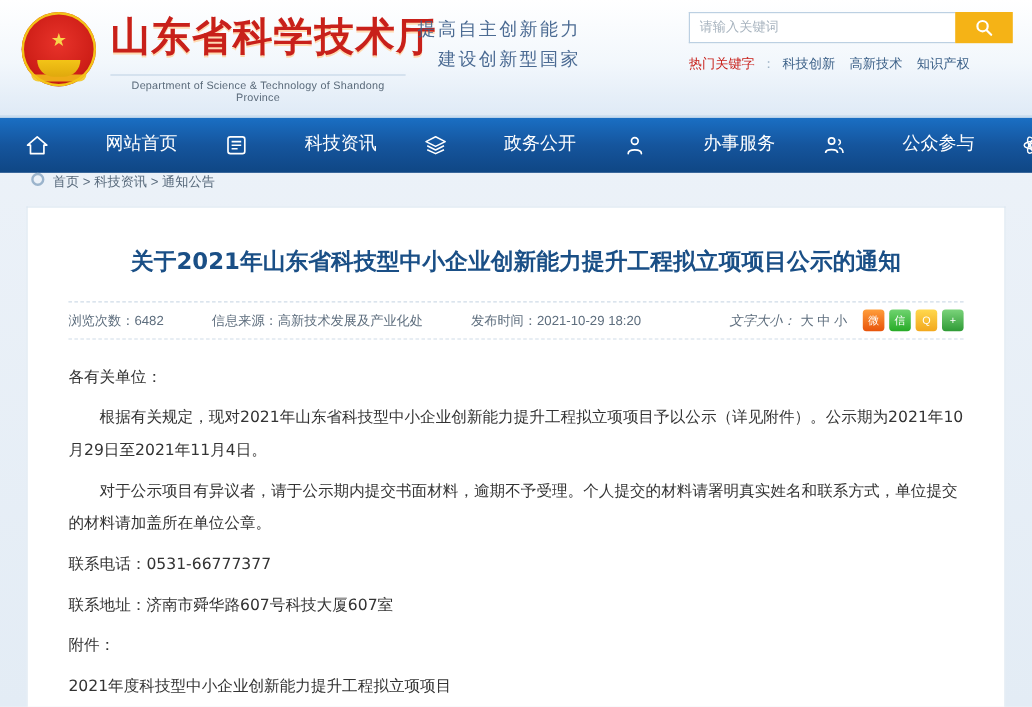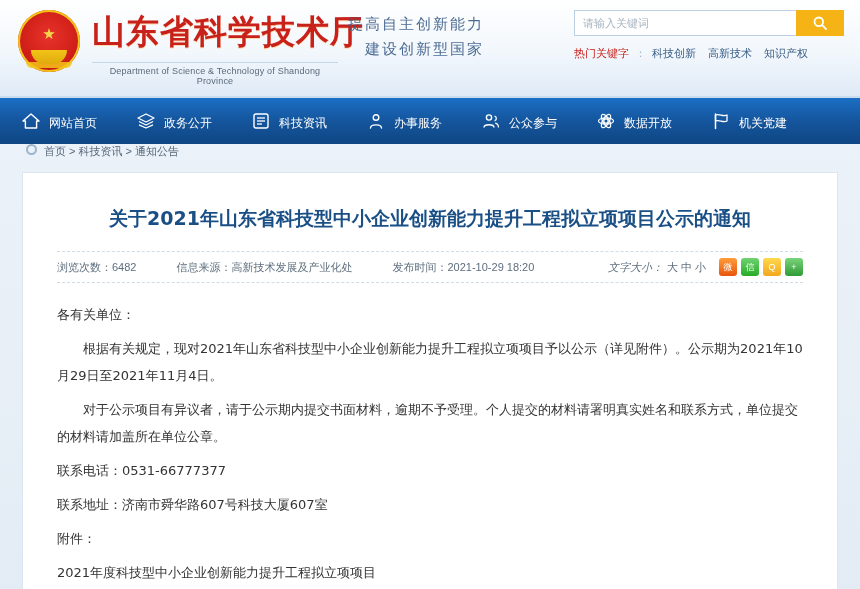--- a/index.html
+++ b/index.html
@@ -181,27 +181,28 @@
   .nav {
     height: 46px;
     background: linear-gradient(180deg, #1a6fc4 0%, #15559d 50%, #0f4684 100%);
     display: flex;
     align-items: center;
     padding-left: 14px;
     box-sizing: border-box;
   }
   .nav-item {
     display: flex;
-    align-items: flex-end;
+    align-items: flex-start;
     color: #ffffff;
-    font-size: 12px;
+    font-size: 15px;
     text-decoration: none;
     margin-right: 26px;
     padding: 4px 6px;
     white-space: nowrap;
+    gap: 39px;
   }
   .nav-item .nico {
     width: 22px;
     height: 22px;
     margin-right: 7px;
     display: inline-flex;
     align-items: center;
     justify-content: center;
   }
   .nav-item .nico svg { display: block; }
@@ -362,38 +363,38 @@
         <svg width="20" height="20" viewBox="0 0 20 20">
           <path d="M10 3 L18 10 L15.6 10 L15.6 17 L4.4 17 L4.4 10 L2 10 Z" fill="none" stroke="#fff" stroke-width="1.4" stroke-linejoin="round"></path>
         </svg>
       </span>
       <span>网站首页</span>
     </a>
 
     <a class="nav-item" href="#">
       <span class="nico">
         <svg width="20" height="20" viewBox="0 0 20 20">
-          <path d="M10 3 L18 7 L10 11 L2 7 Z" fill="none" stroke="#fff" stroke-width="1.3" stroke-linejoin="round"></path>
-          <path d="M3 10.5 L10 14 L17 10.5" fill="none" stroke="#fff" stroke-width="1.3" stroke-linejoin="round"></path>
-          <path d="M3 13.8 L10 17 L17 13.8" fill="none" stroke="#fff" stroke-width="1.3" stroke-linejoin="round"></path>
-        </svg>
-      </span>
-      <span>政务公开</span>
-    </a>
-
-    <a class="nav-item" href="#">
-      <span class="nico">
-        <svg width="20" height="20" viewBox="0 0 20 20">
           <rect x="3" y="3" width="14" height="14" rx="2" fill="none" stroke="#fff" stroke-width="1.4"></rect>
           <line x1="6" y1="7" x2="14" y2="7" stroke="#fff" stroke-width="1.3"></line>
           <line x1="6" y1="10" x2="14" y2="10" stroke="#fff" stroke-width="1.3"></line>
           <line x1="6" y1="13" x2="11" y2="13" stroke="#fff" stroke-width="1.3"></line>
         </svg>
       </span>
       <span>科技资讯</span>
+    </a>
+
+    <a class="nav-item" href="#">
+      <span class="nico">
+        <svg width="20" height="20" viewBox="0 0 20 20">
+          <path d="M10 3 L18 7 L10 11 L2 7 Z" fill="none" stroke="#fff" stroke-width="1.3" stroke-linejoin="round"></path>
+          <path d="M3 10.5 L10 14 L17 10.5" fill="none" stroke="#fff" stroke-width="1.3" stroke-linejoin="round"></path>
+          <path d="M3 13.8 L10 17 L17 13.8" fill="none" stroke="#fff" stroke-width="1.3" stroke-linejoin="round"></path>
+        </svg>
+      </span>
+      <span>政务公开</span>
     </a>
 
     <a class="nav-item" href="#">
       <span class="nico">
         <svg width="20" height="20" viewBox="0 0 20 20">
           <circle cx="10" cy="6.5" r="2.8" fill="none" stroke="#fff" stroke-width="1.4"></circle>
           <path d="M4.5 17 C4.5 12.8 15.5 12.8 15.5 17" fill="none" stroke="#fff" stroke-width="1.4" stroke-linecap="round"></path>
         </svg>
       </span>
       <span>办事服务</span>

